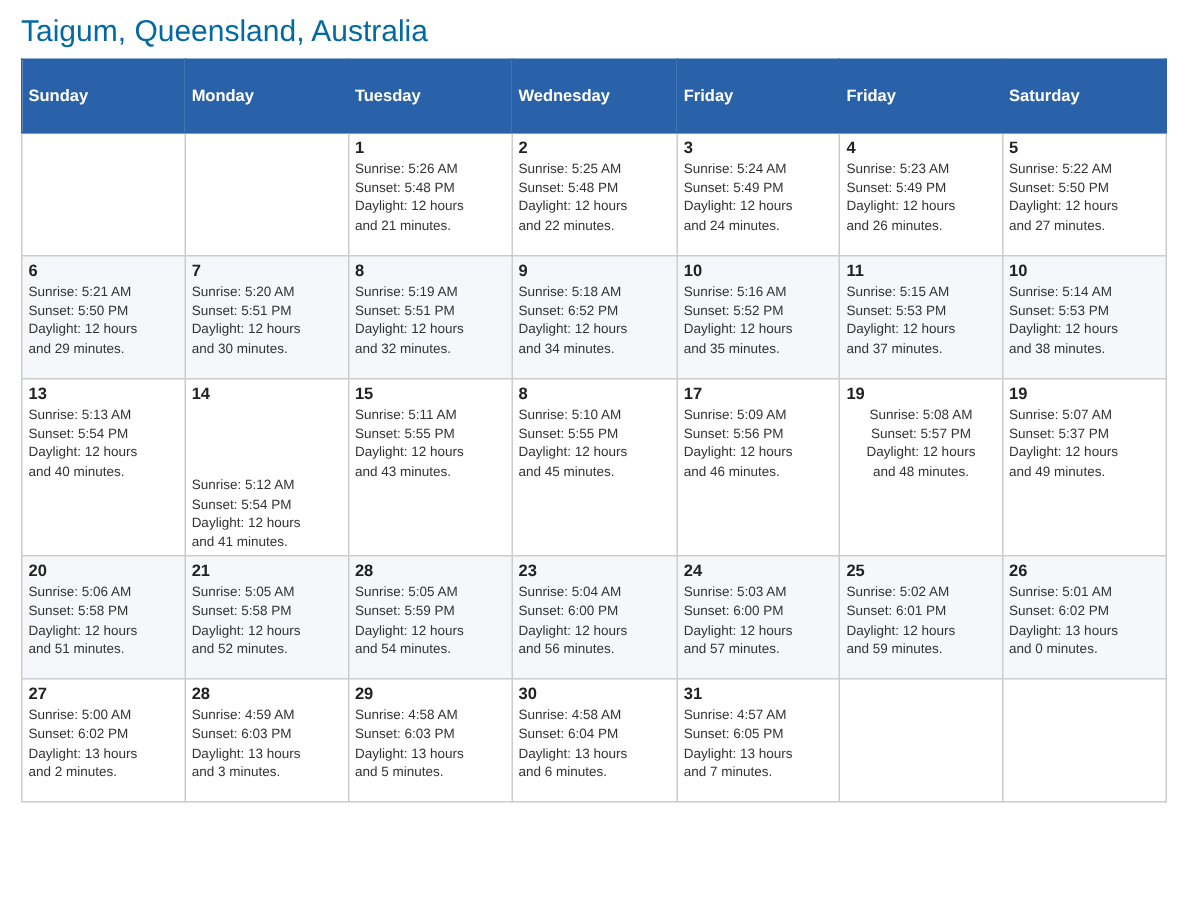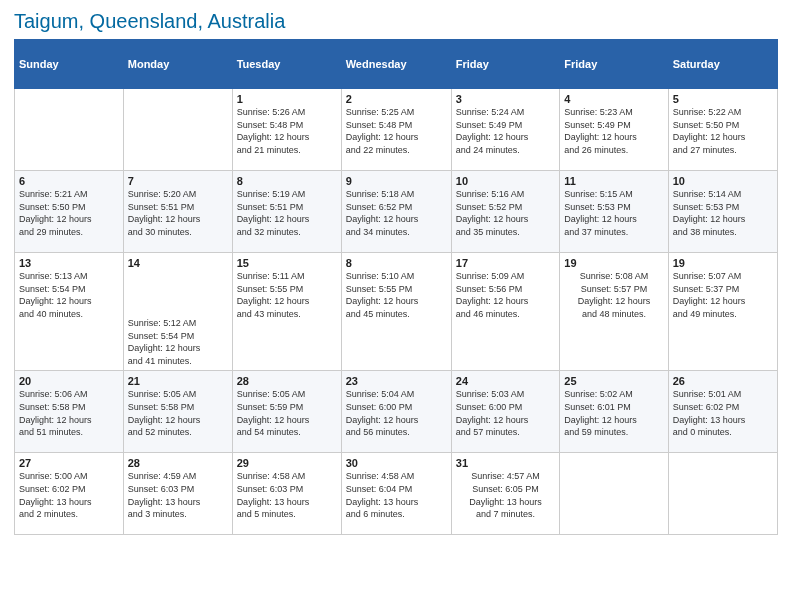--- a/index.html
+++ b/index.html
@@ -335,21 +335,21 @@
           </td>
           <td>
             <span class="day-number">30</span>
             <div class="day-info" style="white-space: pre-line;">Sunrise: 4:58 AM
 Sunset: 6:04 PM
 Daylight: 13 hours
 and 6 minutes.</div>
           </td>
           <td>
             <span class="day-number">31</span>
-            <div class="day-info" style="white-space: pre-line; text-align: center;">Sunrise: 4:57 AM
+            <div class="day-info" style="white-space: pre-line;">Sunrise: 4:57 AM
 Sunset: 6:05 PM
 Daylight: 13 hours
 and 7 minutes.</div>
           </td>
           <td class="empty-cell"></td>
           <td class="empty-cell"></td>
         </tr>
       </tbody>
   </table>
 </div>

